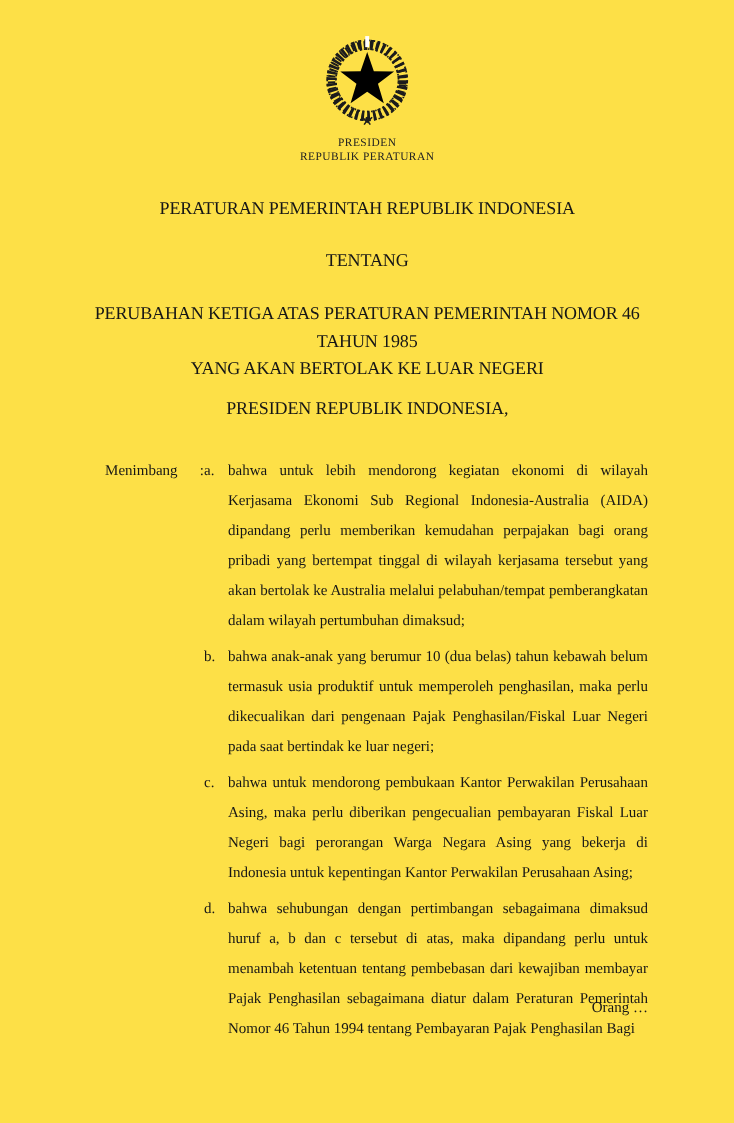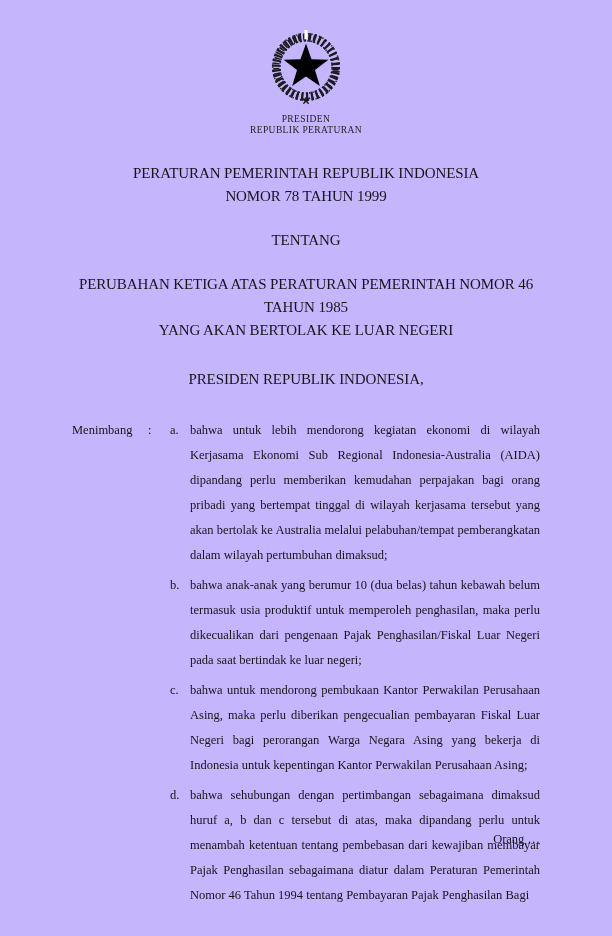--- a/index.html
+++ b/index.html
@@ -8,21 +8,21 @@
     background: #ffffff;
     font-family: "Liberation Serif", "DejaVu Serif", serif;
     color: #1b1b1b;
   }
   .page {
     position: relative;
     width: 612px; height: 936px;
     box-sizing: border-box;
     padding: 28px 72px 0 72px;
     overflow: hidden;
-    background: #c4b5fd;
+    background: #fde047;
   }
   
   .seal { text-align: center; }
   .seal svg { display: inline-block; }
   .seal-caption {
     margin-top: 2px;
     font-size: 9.5px;
     line-height: 11px;
     letter-spacing: 0.4px;
     color: #222;
@@ -30,32 +30,32 @@
   
   .title-block {
     margin-top: 26px;
     text-align: center;
     font-size: 15px;
     line-height: 23px;
     letter-spacing: -0.1px;
     color: #161616;
   }
   .t-gap { margin-top: 21px; }
-  .salutation { margin-top: 26px; }
+  .salutation { margin-top: 10px; }
   
   .considerations {
     margin-top: 27px;
     display: grid;
     grid-template-columns: 76px 22px 1fr;
     align-items: start;
     font-size: 12.5px;
     line-height: 25px;
     color: #161616;
   }
-  .c-label, .c-colon { white-space: nowrap; }
+  .c-label, .c-colon { white-space: nowrap; text-align: right; }
   .c-items { min-width: 0; }
   .c-item {
     display: grid;
     grid-template-columns: 20px 1fr;
     margin-bottom: 5px;
   }
   .c-item-text {
     text-align: justify;
     text-justify: inter-word;
   }
@@ -94,21 +94,20 @@
       <polygon fill="#000000" points="40,15 45.41,30.56 61.87,30.89 48.75,40.84 53.52,56.61 40,47.2 26.48,56.61 31.25,40.84 18.13,30.89 34.59,30.56"></polygon>
     </svg>
     <div class="seal-caption">
       <div>PRESIDEN</div>
       <div>REPUBLIK PERATURAN</div>
     </div>
   </div>
 
   <div class="title-block">
     <div>PERATURAN PEMERINTAH REPUBLIK INDONESIA</div>
-    <div>NOMOR 78 TAHUN 1999</div>
     <div class="t-gap">TENTANG</div>
     <div class="t-gap">PERUBAHAN KETIGA ATAS PERATURAN PEMERINTAH NOMOR 46 TAHUN 1985</div>
     <div>YANG AKAN BERTOLAK KE LUAR NEGERI</div>
     <div class="salutation">PRESIDEN REPUBLIK INDONESIA,</div>
   </div>
 
   <div class="considerations">
     <div class="c-label">Menimbang</div>
     <div class="c-colon">:</div>
     <div class="c-items">

